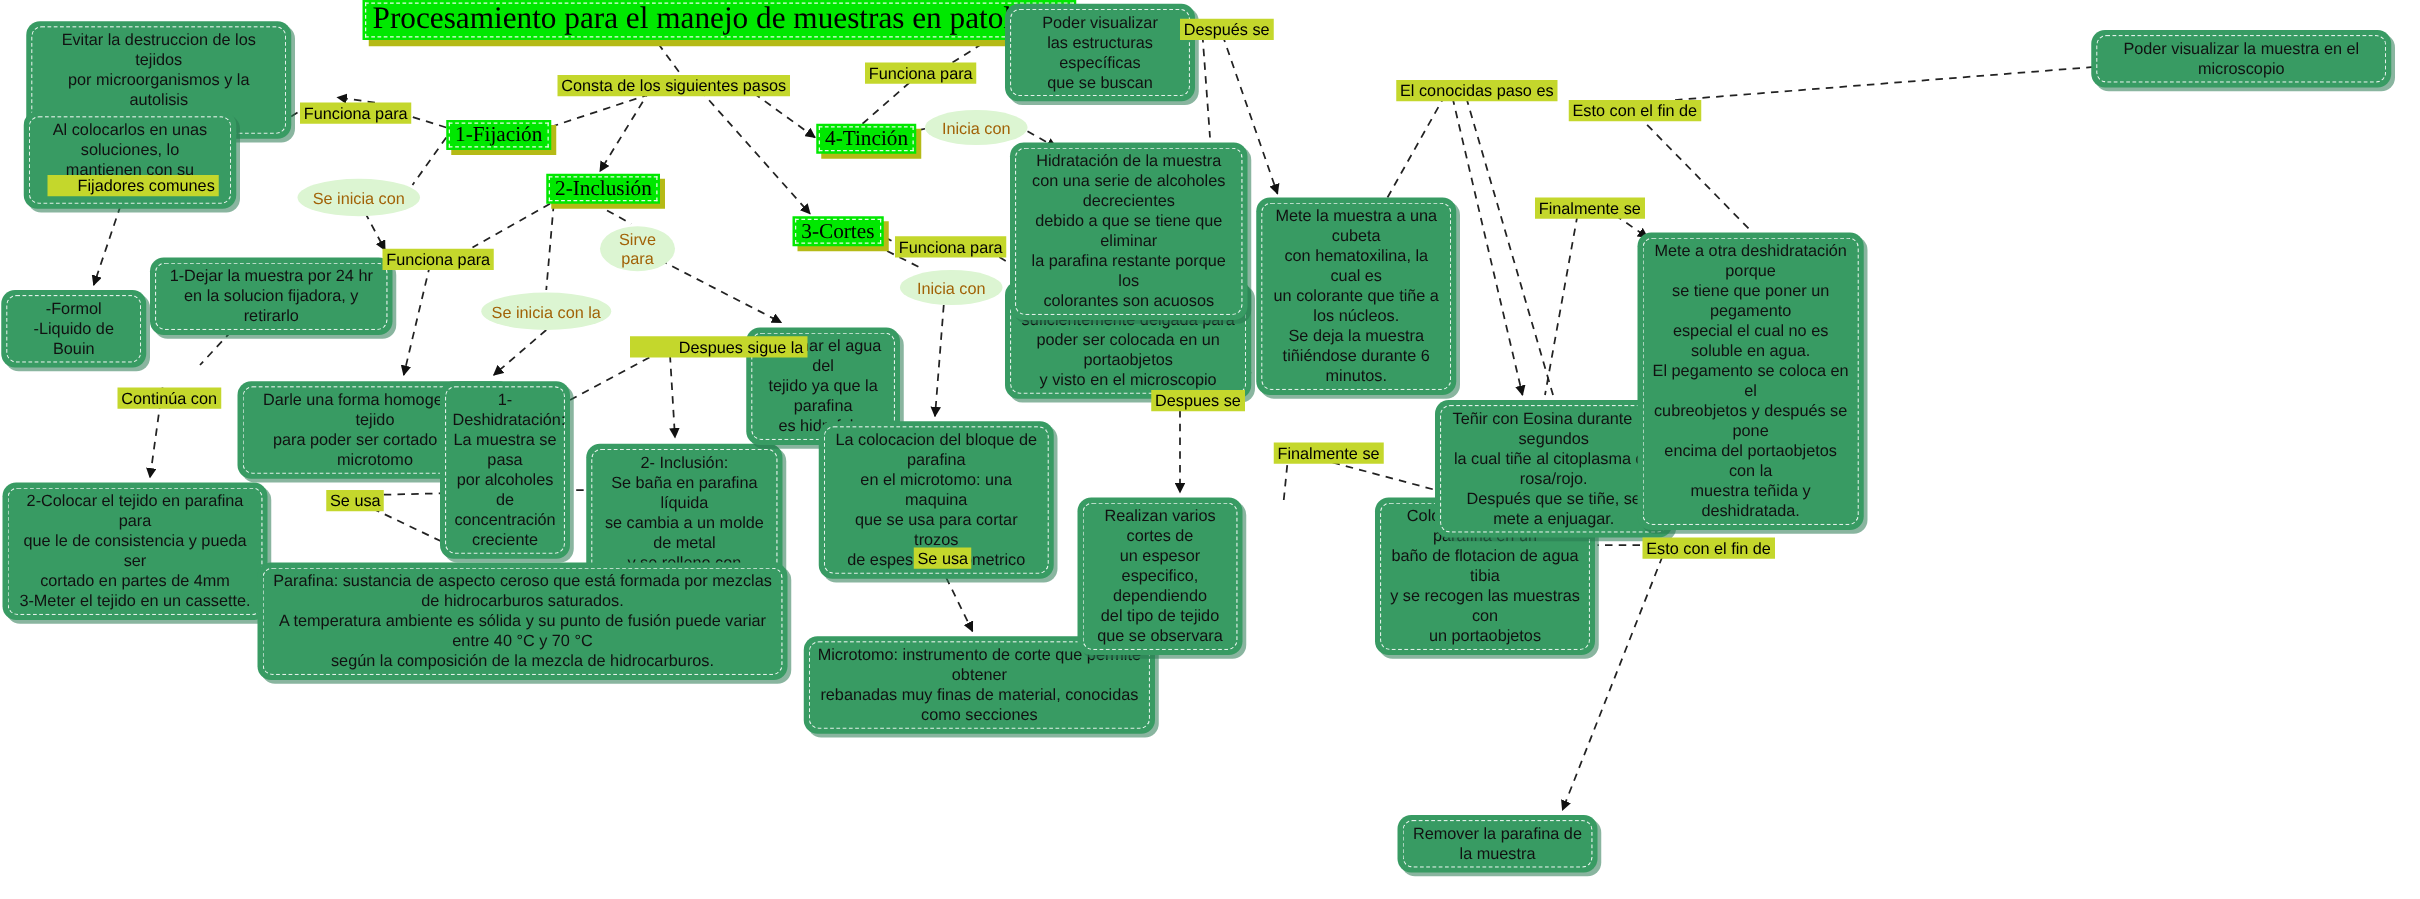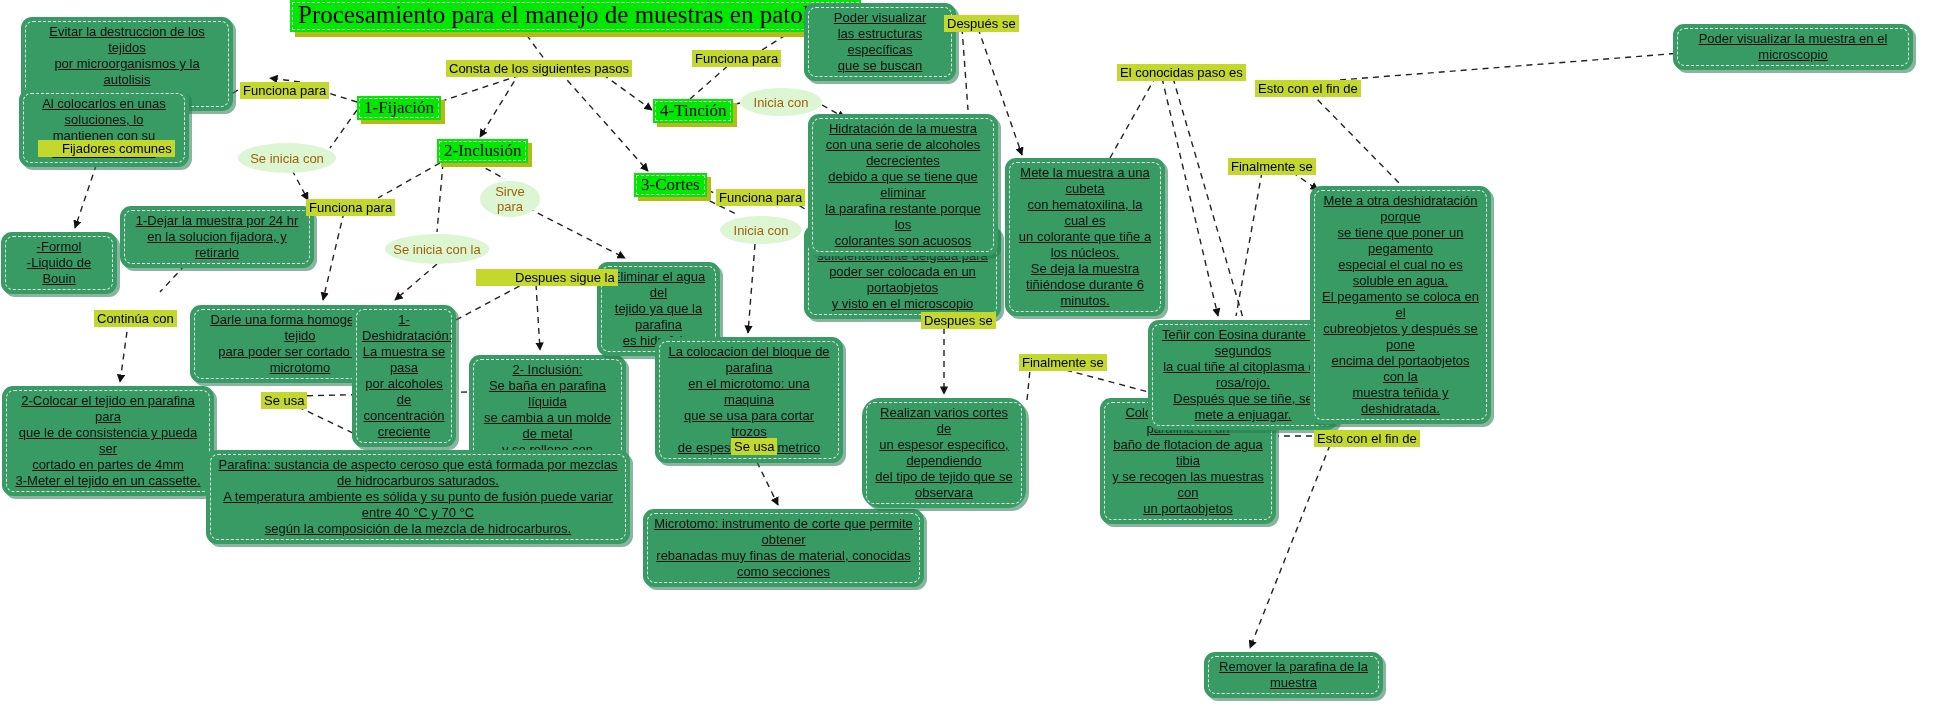--- a/index.html
+++ b/index.html
@@ -35,21 +35,20 @@
     color: #111111;
     font-family: "Liberation Sans", sans-serif;
     font-size: 13px;
     line-height: 16px;
     text-align: center;
     padding: 7px 10px;
     display: flex;
     align-items: center;
     justify-content: center;
     box-shadow: 3px 3px 0 0 rgba(40,120,80,0.55);
-    text-decoration: underline;
   }
   .node::after {
     content: "";
     position: absolute;
     left: 4px; right: 4px; top: 4px; bottom: 4px;
     border: 1px dashed rgba(255,255,255,0.85);
     border-radius: 8px;
     pointer-events: none;
   }
   .node .txt { white-space: pre-line; display: block; width: 100%; }
@@ -276,21 +275,21 @@
 la parafina restante porque los
 colorantes son acuosos</span>
       </div>
       <div class="node" style="left: 1005px; top: 158px; width: 160px; min-height: 88px;">
         <span class="txt">Mete la muestra a una cubeta
 con hematoxilina, la cual es
 un colorante que tiñe a los núcleos.
 Se deja la muestra
 tiñiéndose durante 6 minutos.</span>
       </div>
-      <div class="node" style="left: 862px; top: 398px; width: 164px; min-height: 58px; border-radius: 18px;">
+      <div class="node" style="left: 862px; top: 398px; width: 132px; min-height: 58px;">
         <span class="txt">Realizan varios cortes de
 un espesor especifico, dependiendo
 del tipo de tejido que se observara</span>
       </div>
       <div class="node" style="left: 1100px; top: 398px; width: 176px; min-height: 72px;">
         <span class="txt">Colocan los trozos de parafina en un
 baño de flotacion de agua tibia
 y se recogen las muestras con
 un portaobjetos</span>
       </div>
@@ -301,34 +300,34 @@
       </div>
       <div class="node" style="left: 1310px; top: 186px; width: 181px; min-height: 110px;">
         <span class="txt">Mete a otra deshidratación porque
 se tiene que poner un pegamento
 especial el cual no es soluble en agua.
 El pegamento se coloca en el
 cubreobjetos y después se pone
 encima del portaobjetos con la
 muestra teñida y deshidratada.</span>
       </div>
-      <div class="node" style="left: 1204px; top: 652px; width: 179px; min-height: 28px; justify-content: flex-end;">
+      <div class="node" style="left: 1118px; top: 652px; width: 160px; min-height: 28px; justify-content: flex-end;">
         <span class="txt">Remover la parafina de la muestra</span>
       </div>
       <div class="node" style="left: 1673px; top: 24px; width: 240px; min-height: 28px;">
         <span class="txt">Poder visualizar la muestra en el microscopio</span>
       </div>
     </div>
   <div id="labels-layer">
       <div class="link-label" style="left: 240px; top: 82px;">Funciona para</div>
       <div class="link-label" style="left: 446px; top: 60px;">Consta de los siguientes pasos</div>
       <div class="link-label" style="left: 38px; top: 140px; padding-left: 24px;">Fijadores comunes</div>
       <div class="link-label" style="left: 306px; top: 199px;">Funciona para</div>
       <div class="link-label" style="left: 94px; top: 310px;">Continúa con</div>
-      <div class="link-label" style="left: 476px; top: 269px; padding-left: 39px;">Despues sigue la</div>
+      <div class="link-label" style="left: 504px; top: 269px; padding-left: 39px;">Despues sigue la</div>
       <div class="link-label" style="left: 261px; top: 392px;">Se usa</div>
       <div class="link-label" style="left: 731px; top: 438px;">Se usa</div>
       <div class="link-label" style="left: 692px; top: 50px;">Funciona para</div>
       <div class="link-label" style="left: 716px; top: 189px;">Funciona para</div>
       <div class="link-label" style="left: 944px; top: 15px;">Después se</div>
       <div class="link-label" style="left: 1117px; top: 64px;">El conocidas paso es</div>
       <div class="link-label" style="left: 1255px; top: 80px;">Esto con el fin de</div>
       <div class="link-label" style="left: 1228px; top: 158px;">Finalmente se</div>
       <div class="link-label" style="left: 921px; top: 312px;">Despues se</div>
       <div class="link-label" style="left: 1019px; top: 354px;">Finalmente se</div>

